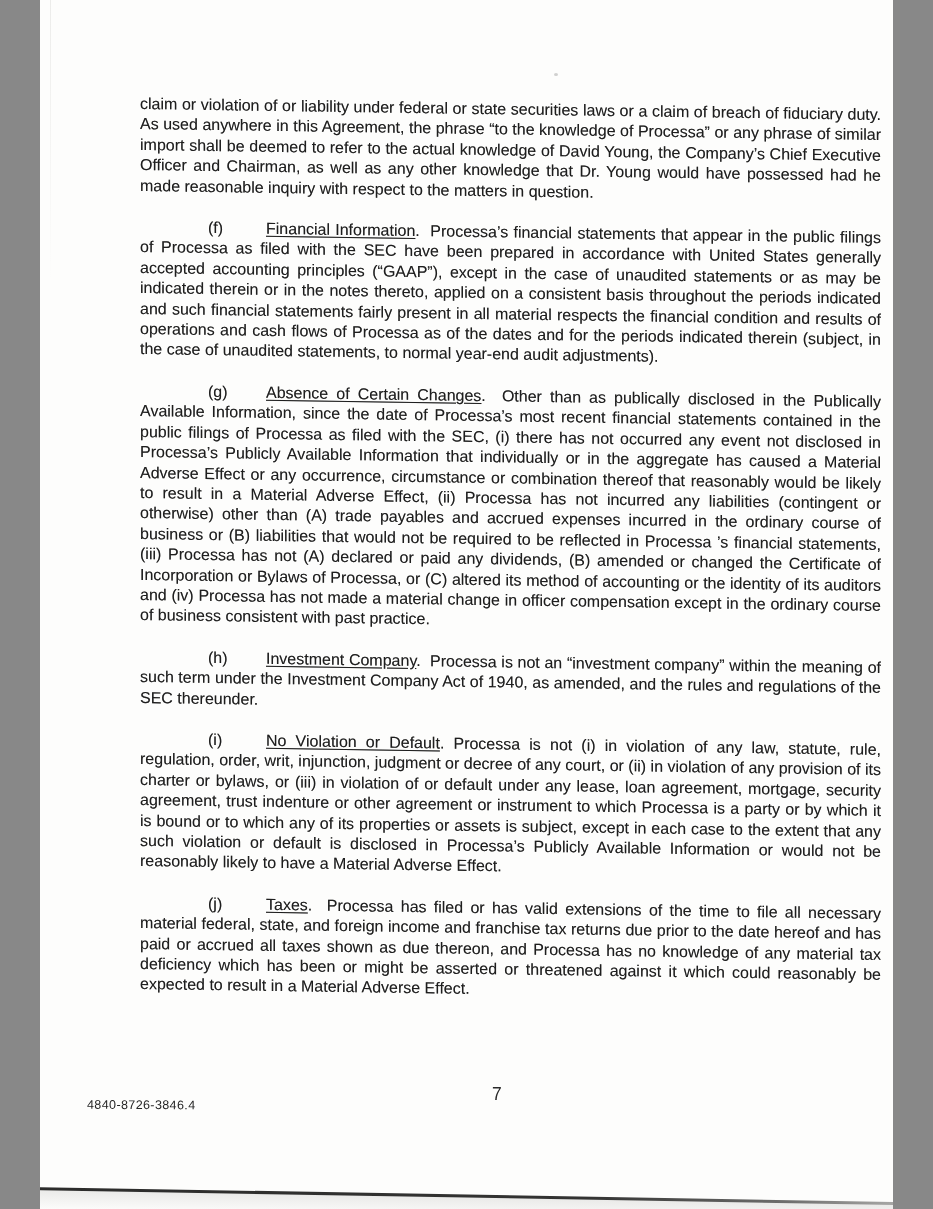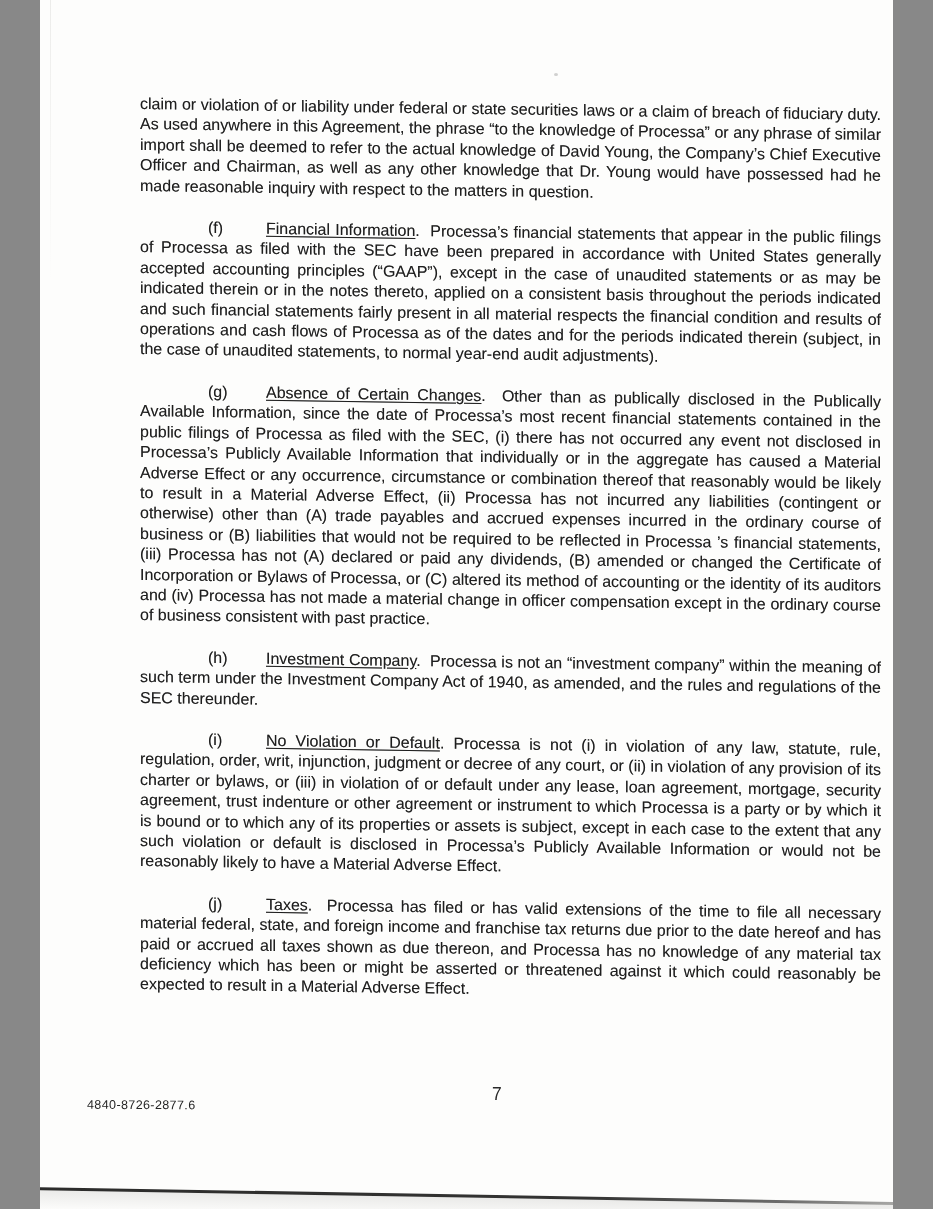--- a/index.html
+++ b/index.html
@@ -74,19 +74,19 @@
     <p class="para"><span class="plabel">(g)</span><span class="phead">Absence of Certain Changes</span><span>.</span><span>&nbsp; Other than as publically disclosed in the Publically Available Information, since the date of Processa’s most recent financial statements contained in the public filings of Processa as filed with the SEC, (i) there has not occurred any event not disclosed in Processa’s Publicly Available Information that individually or in the aggregate has caused a Material Adverse Effect or any occurrence, circumstance or combination thereof that reasonably would be likely to result in a Material Adverse Effect, (ii) Processa has not incurred any liabilities (contingent or otherwise) other than (A) trade payables and accrued expenses incurred in the ordinary course of business or (B) liabilities that would not be required to be reflected in Processa ’s financial statements, (iii) Processa has not (A) declared or paid any dividends, (B) amended or changed the Certificate of Incorporation or Bylaws of Processa, or (C) altered its method of accounting or the identity of its auditors and (iv) Processa has not made a material change in officer compensation except in the ordinary course of business consistent with past practice.</span></p>
 
     <p class="para"><span class="plabel">(h)</span><span class="phead">Investment Company</span><span>.</span><span>&nbsp; Processa is not an “investment company” within the meaning of such term under the Investment Company Act of 1940, as amended, and the rules and regulations of the SEC thereunder.</span></p>
 
     <p class="para"><span class="plabel">(i)</span><span class="phead">No Violation or Default</span><span>.</span><span>&nbsp;Processa is not (i) in violation of any law, statute, rule, regulation, order, writ, injunction, judgment or decree of any court, or (ii) in violation of any provision of its charter or bylaws, or (iii) in violation of or default under any lease, loan agreement, mortgage, security agreement, trust indenture or other agreement or instrument to which Processa is a party or by which it is bound or to which any of its properties or assets is subject, except in each case to the extent that any such violation or default is disclosed in Processa’s Publicly Available Information or would not be reasonably likely to have a Material Adverse Effect.</span></p>
 
     <p class="para"><span class="plabel">(j)</span><span class="phead">Taxes</span><span>.</span><span>&nbsp; Processa has filed or has valid extensions of the time to file all necessary material federal, state, and foreign income and franchise tax returns due prior to the date hereof and has paid or accrued all taxes shown as due thereon, and Processa has no knowledge of any material tax deficiency which has been or might be asserted or threatened against it which could reasonably be expected to result in a Material Adverse Effect.</span></p>
 
   </div>
 
-  <div class="footer-id">4840-8726-2877.6</div>
+  <div class="footer-id">4840-8726-3846.4</div>
   <div class="page-num">7</div>
 
   <div class="scan-bottom-shade"></div>
   <div class="scan-bottom-line"></div>
 
 </div>
 
 </body></html>

